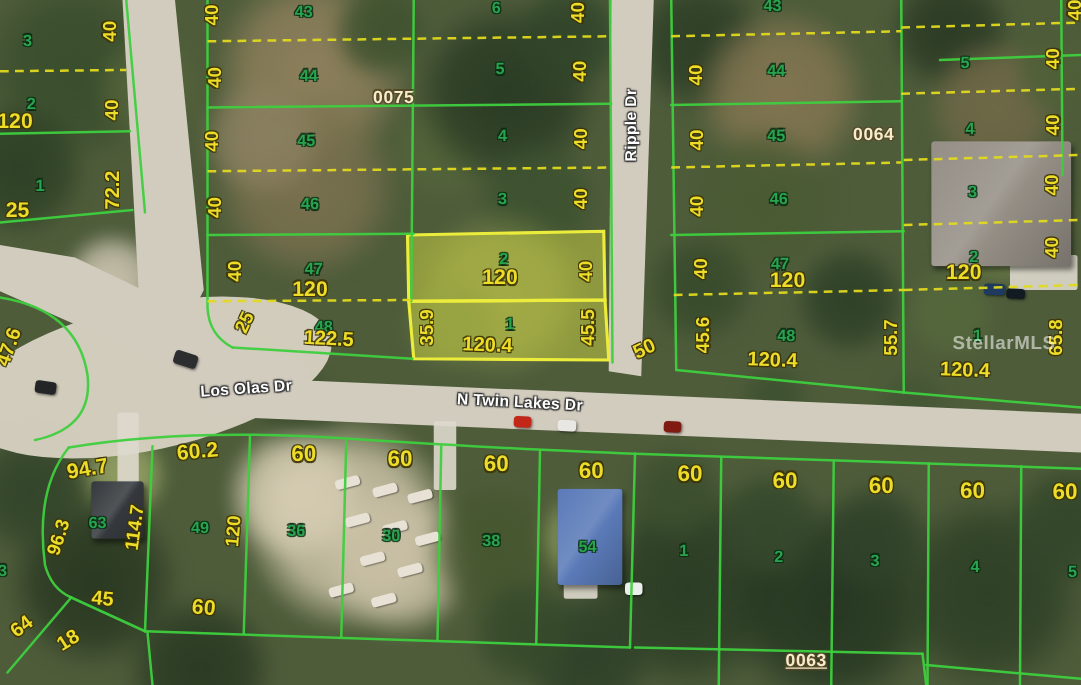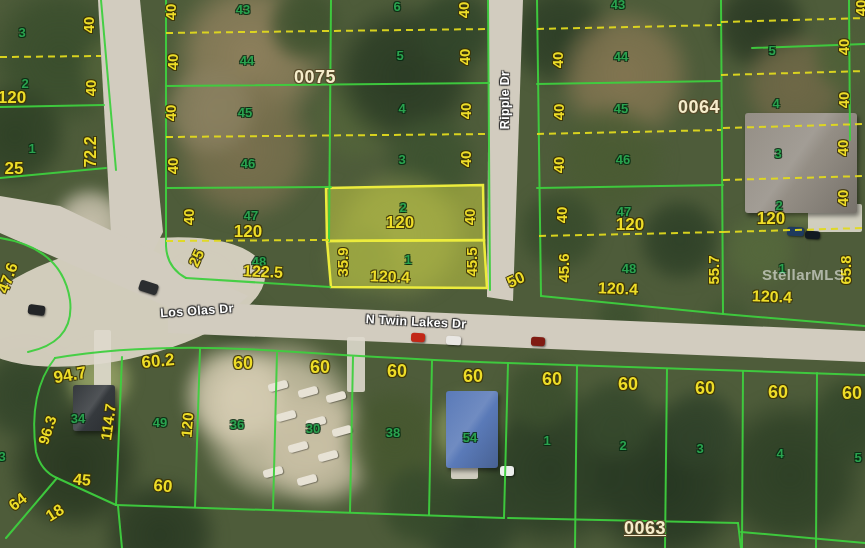--- a/index.html
+++ b/index.html
@@ -25,21 +25,21 @@
   .label{
     position:absolute;font-weight:bold;white-space:nowrap;line-height:1;
     transform:translate(-50%,-50%);
   }
   .dim{color:var(--dim);font-size:15px;
     text-shadow:1px 1px 0 rgba(60,52,6,.85),-1px -1px 0 rgba(60,52,6,.85),1px -1px 0 rgba(60,52,6,.85),-1px 1px 0 rgba(60,52,6,.85);}
   .lot-num{color:var(--lotnum);font-size:13px;
     text-shadow:1px 1px 0 rgba(8,42,18,.8),-1px -1px 0 rgba(8,42,18,.8),1px -1px 0 rgba(8,42,18,.8),-1px 1px 0 rgba(8,42,18,.8);}
   .street{color:var(--street);font-size:12.5px;letter-spacing:.3px;
     text-shadow:1px 1px 1px rgba(45,45,45,.95),-1px -1px 1px rgba(45,45,45,.95),1px -1px 1px rgba(45,45,45,.95),-1px 1px 1px rgba(45,45,45,.95);}
-  .block-id{color:var(--blockid);font-size:18px;letter-spacing:.5px;
+  .block-id{color:var(--blockid);font-size:14px;letter-spacing:.5px;
     text-shadow:1px 1px 0 rgba(85,72,40,.9),-1px -1px 0 rgba(85,72,40,.9),1px -1px 0 rgba(85,72,40,.9),-1px 1px 0 rgba(85,72,40,.9);}
   #watermark{
     position:absolute;left:762px;top:266px;font-size:15px;font-weight:bold;
     color:rgba(255,255,255,.55);letter-spacing:.5px;
   }
 </style>
 </head>
 <body>
 
 <div id="map" style="--lot-line: #3ecf3e; --lotnum: #2aa34f; --dim: #eedd28; --dash: #e0d91e; --hl-fill: rgba(230,235,70,0.42); --hl-border: #ecec3c; --street: #ffffff; --blockid: #f5edcb; --road: #d2ccbf; --sand: #d8d2c2;">
@@ -208,21 +208,21 @@
       <div class="label lot-num" style="left: 621px; top: 56px; transform: translate(-50%, -50%) rotate(0deg);">44</div>
       <div class="label lot-num" style="left: 621px; top: 108px; transform: translate(-50%, -50%) rotate(0deg);">45</div>
       <div class="label lot-num" style="left: 623px; top: 159px; transform: translate(-50%, -50%) rotate(0deg);">46</div>
       <div class="label lot-num" style="left: 624px; top: 211px; transform: translate(-50%, -50%) rotate(0deg);">47</div>
       <div class="label lot-num" style="left: 629px; top: 268px; transform: translate(-50%, -50%) rotate(0deg);">48</div>
       <div class="label lot-num" style="left: 772px; top: 50px; transform: translate(-50%, -50%) rotate(0deg);">5</div>
       <div class="label lot-num" style="left: 776px; top: 103px; transform: translate(-50%, -50%) rotate(0deg);">4</div>
       <div class="label lot-num" style="left: 778px; top: 153px; transform: translate(-50%, -50%) rotate(0deg);">3</div>
       <div class="label lot-num" style="left: 779px; top: 205px; transform: translate(-50%, -50%) rotate(0deg);">2</div>
       <div class="label lot-num" style="left: 782px; top: 268px; transform: translate(-50%, -50%) rotate(0deg);">1</div>
-      <div class="label lot-num" style="left: 78px; top: 418px; transform: translate(-50%, -50%) rotate(0deg);">34</div>
+      <div class="label lot-num" style="left: 78px; top: 418px; transform: translate(-50%, -50%) rotate(0deg);">63</div>
       <div class="label lot-num" style="left: 160px; top: 422px; transform: translate(-50%, -50%) rotate(0deg);">49</div>
       <div class="label lot-num" style="left: 237px; top: 424px; transform: translate(-50%, -50%) rotate(0deg);">36</div>
       <div class="label lot-num" style="left: 313px; top: 428px; transform: translate(-50%, -50%) rotate(0deg);">30</div>
       <div class="label lot-num" style="left: 393px; top: 432px; transform: translate(-50%, -50%) rotate(0deg);">38</div>
       <div class="label lot-num" style="left: 470px; top: 437px; transform: translate(-50%, -50%) rotate(0deg);">54</div>
       <div class="label lot-num" style="left: 547px; top: 440px; transform: translate(-50%, -50%) rotate(0deg);">1</div>
       <div class="label lot-num" style="left: 623px; top: 445px; transform: translate(-50%, -50%) rotate(0deg);">2</div>
       <div class="label lot-num" style="left: 700px; top: 448px; transform: translate(-50%, -50%) rotate(0deg);">3</div>
       <div class="label lot-num" style="left: 780px; top: 453px; transform: translate(-50%, -50%) rotate(0deg);">4</div>
       <div class="label lot-num" style="left: 858px; top: 457px; transform: translate(-50%, -50%) rotate(0deg);">5</div>

